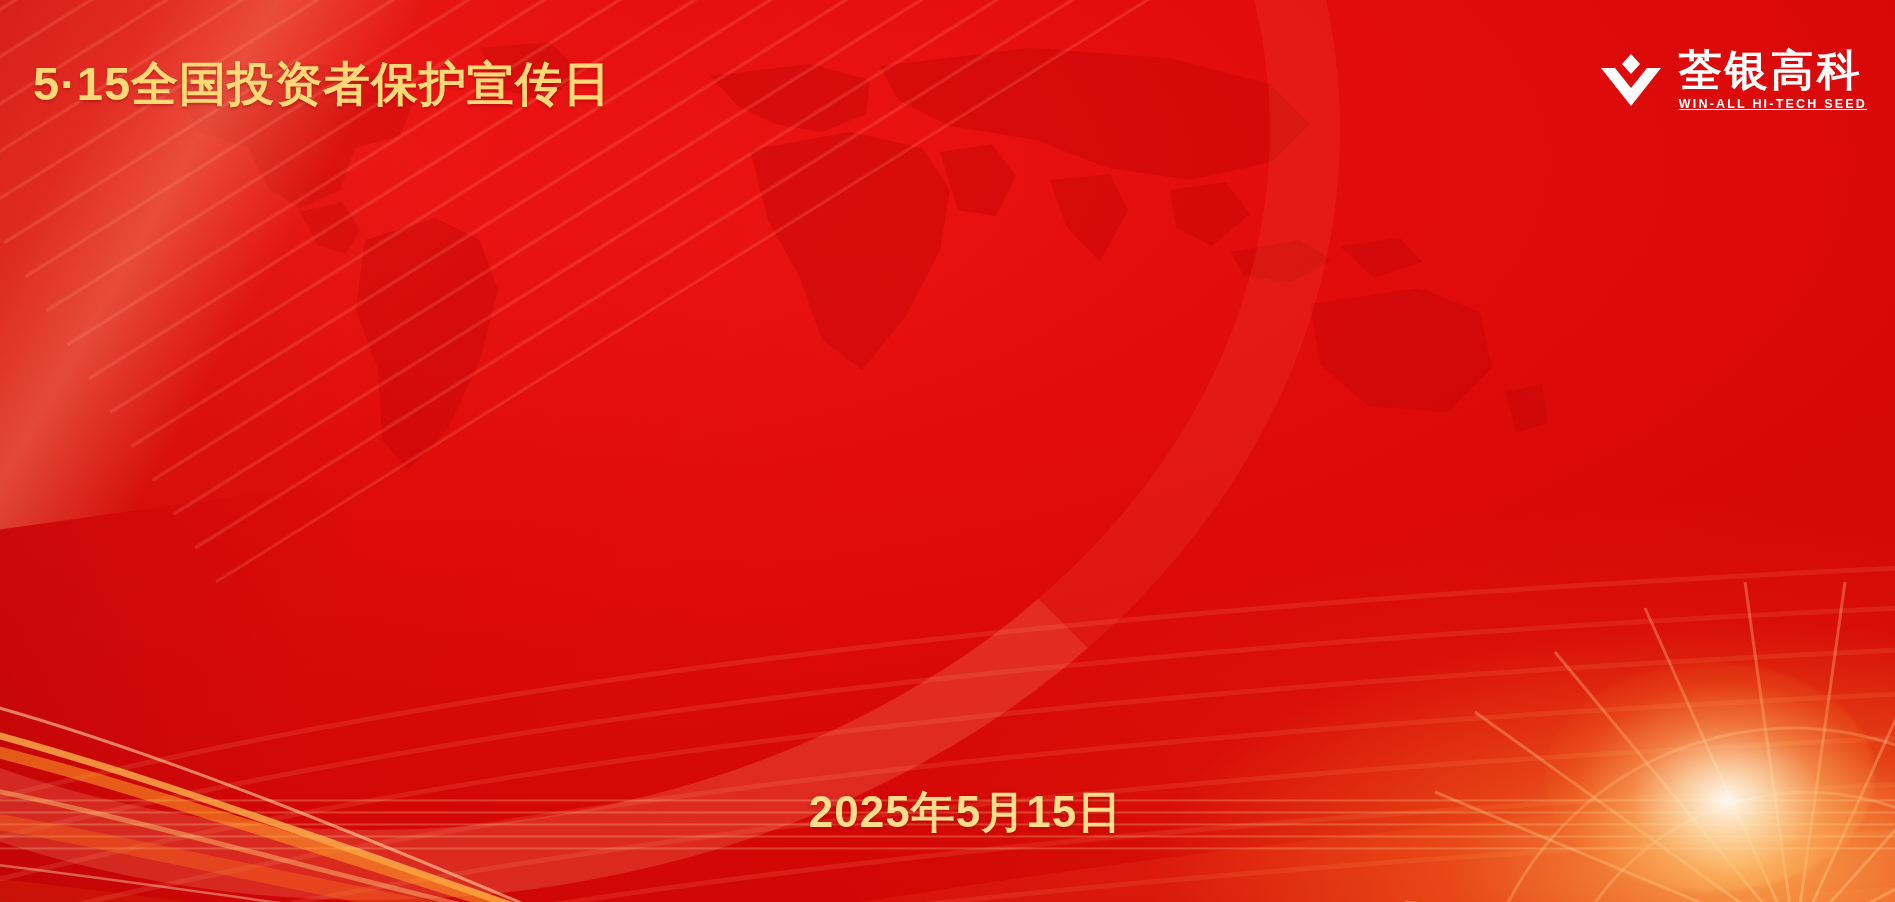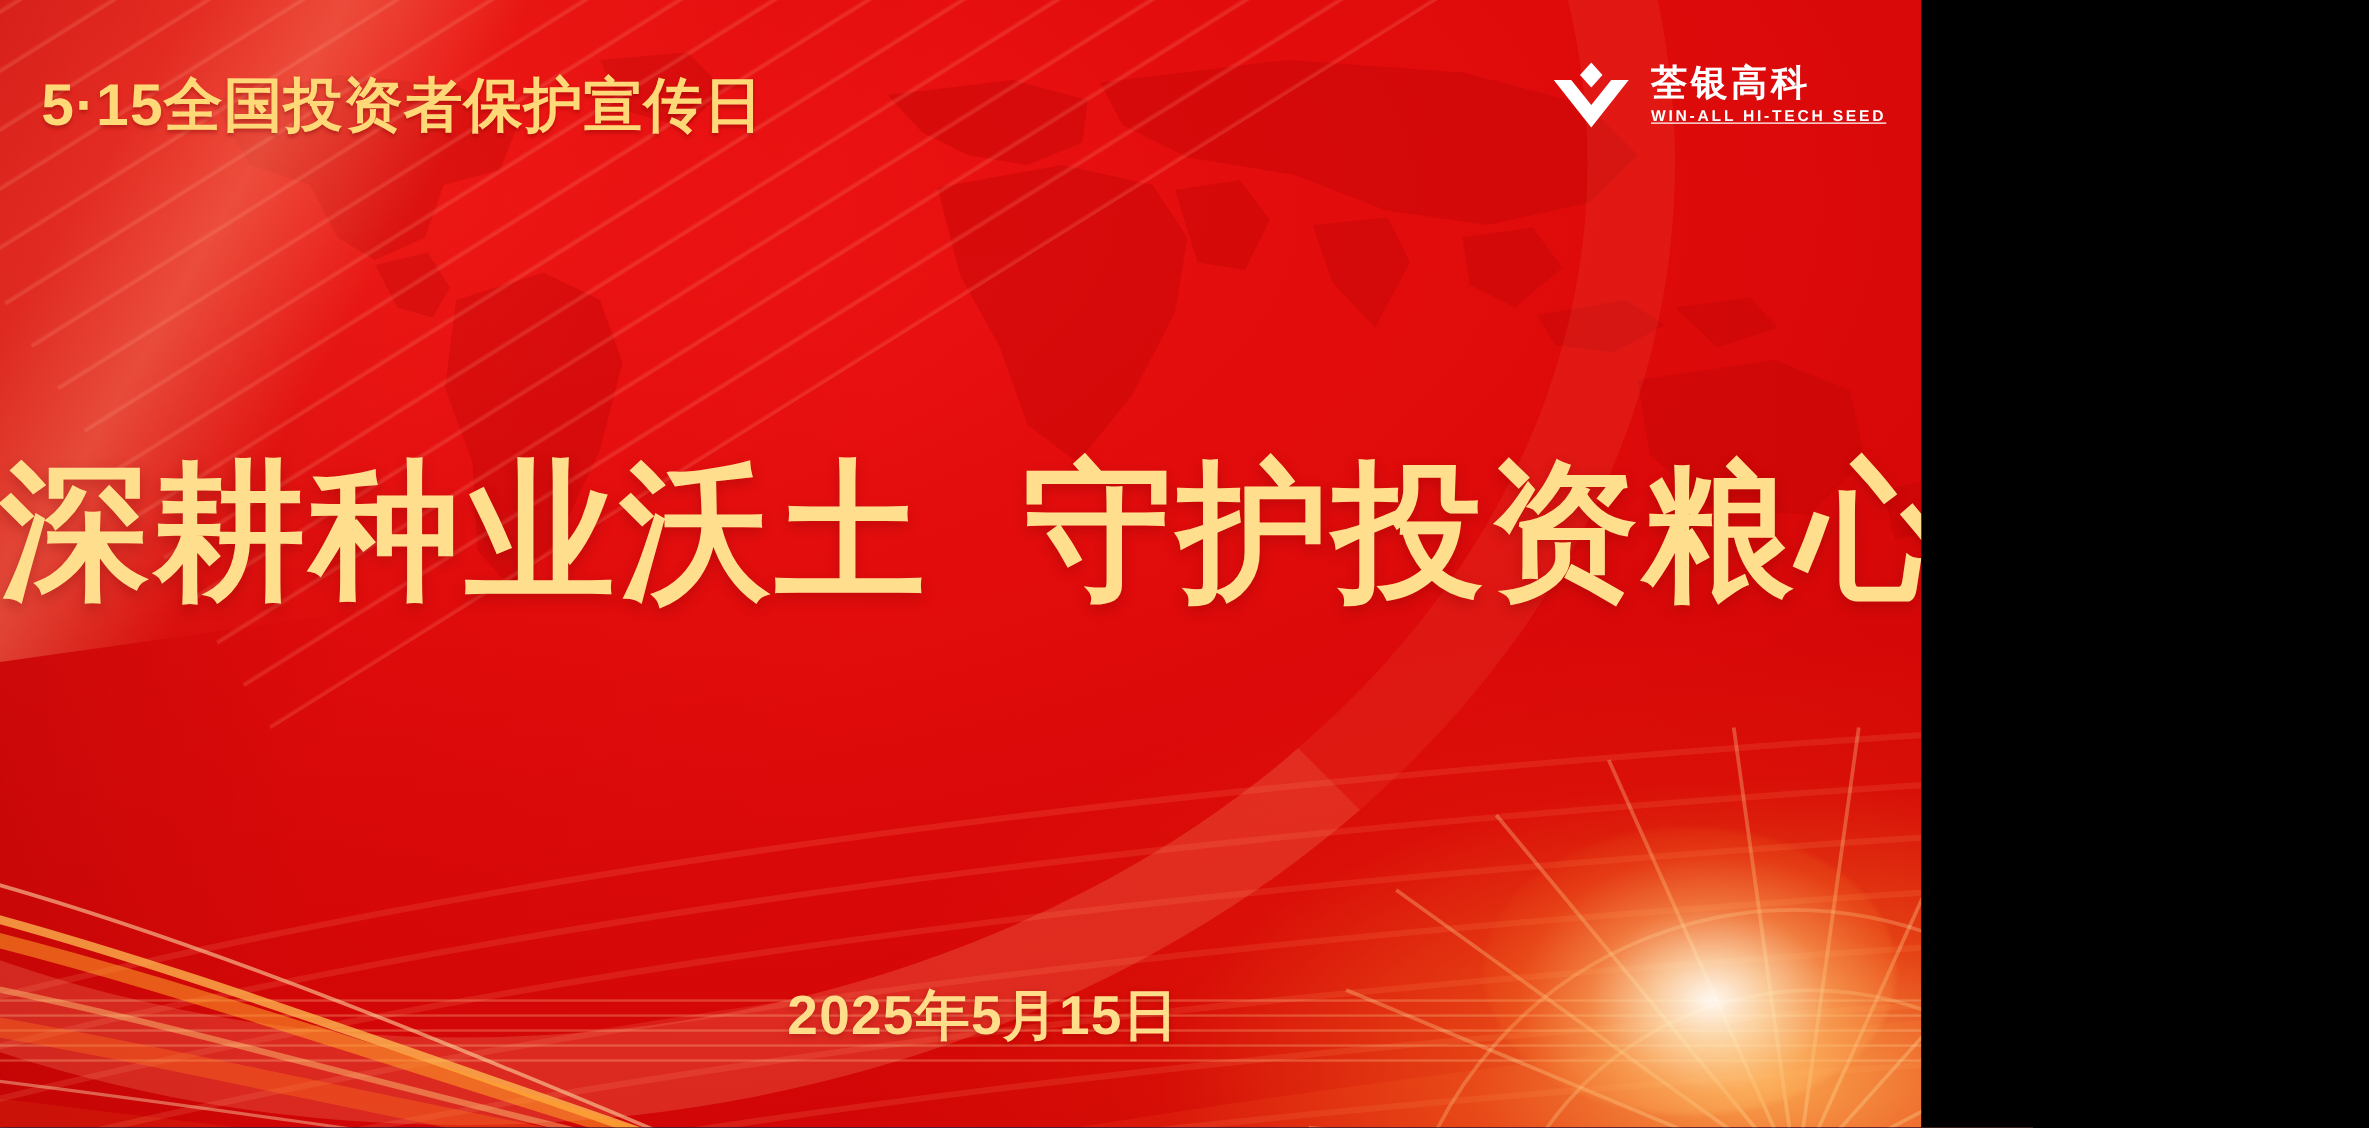--- a/index.html
+++ b/index.html
@@ -2,24 +2,24 @@
 <html><head>
 <meta charset="utf-8">
 <style>
   html, body {
     margin: 0;
     padding: 0;
     background: #000;
   }
   .banner {
     position: relative;
-    width: 1537px;
+    width: 1895px;
     height: 902px;
     overflow: hidden;
-    background: #4c1d95;
+    background: #6d28d9;
     font-family: "Liberation Sans", "DejaVu Sans", sans-serif;
   }
 
   
   .bg-base {
     position: absolute;
     inset: 0;
     background:
       radial-gradient(ellipse 120% 90% at 18% 18%, #f21616 0%, #e20c0c 45%, #cf0505 100%);
   }
@@ -180,21 +180,21 @@
     right: 28px;
     top: 48px;
     display: flex;
     align-items: center;
     gap: 16px;
   }
   .brand-mark { width: 64px; height: 56px; flex: none; }
   .brand-mark svg { width: 100%; height: 100%; display: block; }
   .brand-text { display: flex; flex-direction: column; align-items: flex-start; }
   .brand-cn {
-    font-size: 29px;
+    font-size: 43px;
     font-weight: bold;
     color: #ffffff;
     letter-spacing: 3px;
     line-height: 1.05;
   }
   .brand-en {
     font-size: 12.5px;
     font-weight: bold;
     color: #ffffff;
     letter-spacing: 2.2px;
@@ -340,17 +340,16 @@
         <polygon points="32,2 41,12 32,22 23,12" fill="#ffffff"></polygon>
         <path d="M2,16 L16,16 L32,36 L48,16 L62,16 L32,54 Z" fill="#ffffff"></path>
       </svg>
     </span>
     <span class="brand-text">
       <span class="brand-cn">荃银高科</span>
       <span class="brand-en">WIN-ALL HI-TECH SEED</span>
     </span>
   </div>
 
-  <div class="slogan">深耕种业沃土  守护投资粮心</div>
 
   <div class="date-line">2025年5月15日</div>
 
 </div>
 
 </body></html>

